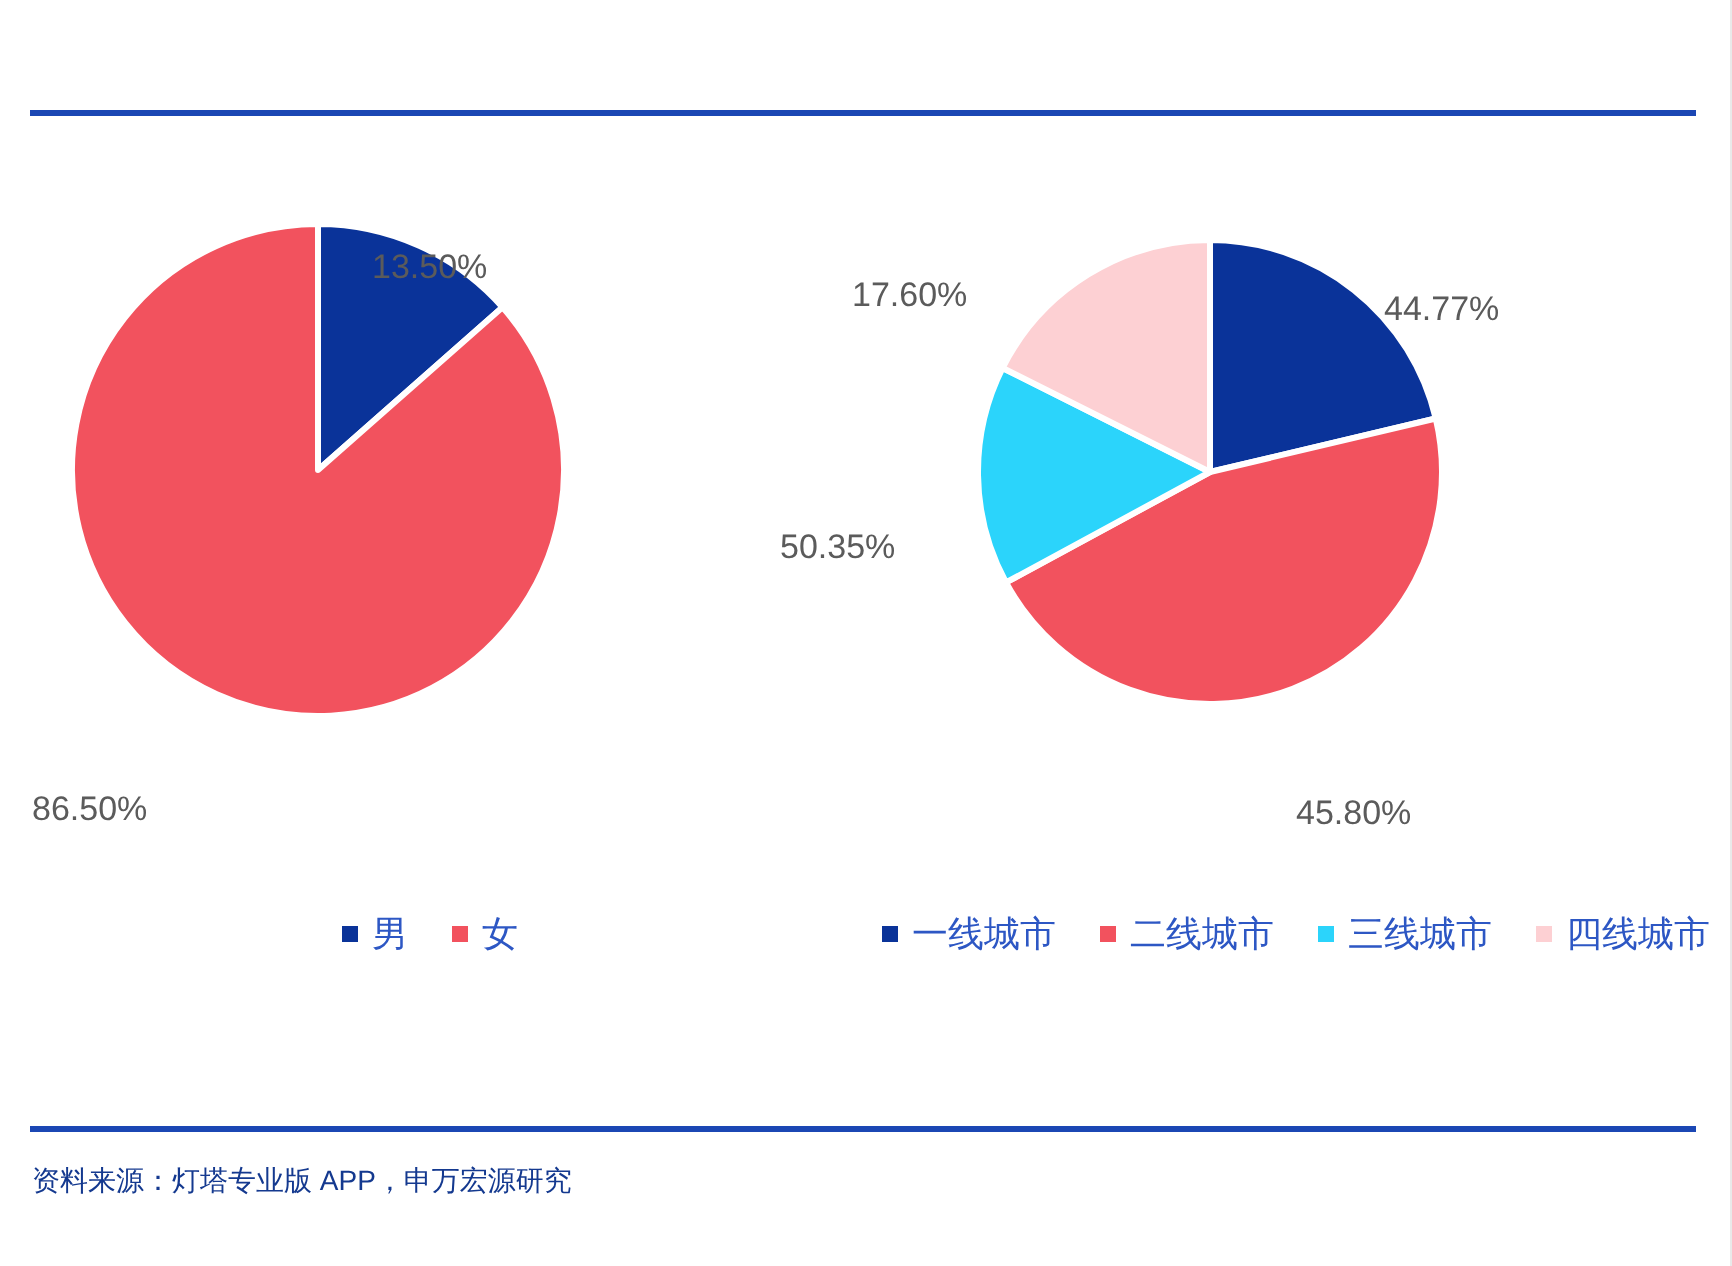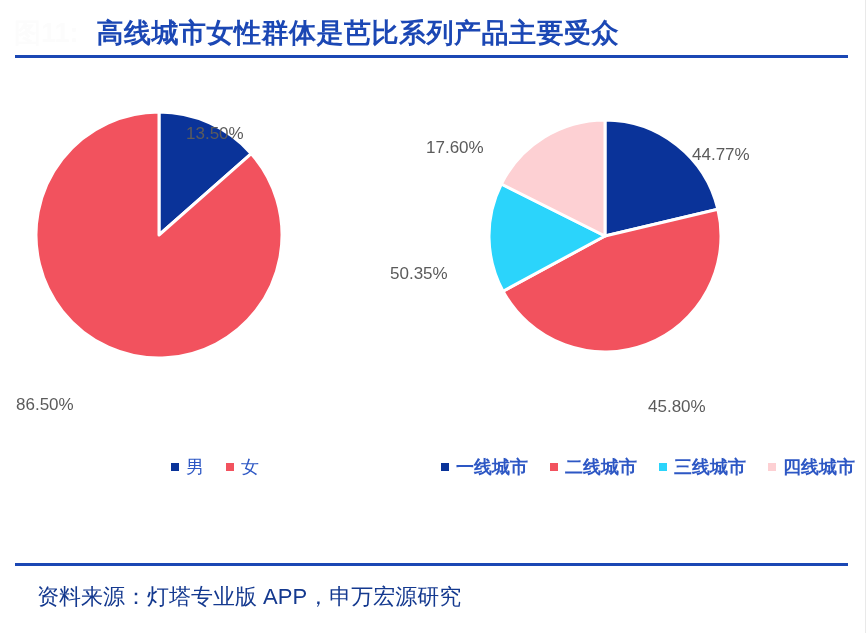--- a/index.html
+++ b/index.html
@@ -94,21 +94,21 @@
   #lbl-city-3 { left: -4px;  top: 78px; }
 
   
   .legend {
     position: absolute;
     display: flex;
     align-items: center;
     white-space: nowrap;
   }
   #legend-gender { left: 0px;   top: 395px; width: 430px; justify-content: center; }
-  #legend-city   { left: 0px;   top: 395px; width: 436px; justify-content: center; font-weight: bold; }
+  #legend-city   { left: 0px;   top: 395px; width: 436px; justify-content: center; }
   .legend-item {
     display: flex;
     align-items: center;
     margin: 0 11px;
   }
   .legend-swatch {
     width: 8px;
     height: 8px;
     margin-right: 7px;
     flex: 0 0 auto;
@@ -117,36 +117,31 @@
     font-size: 18px;
     color: #2d57c4;
     font-family: "Liberation Sans", "DejaVu Sans", sans-serif;
   }
 
   
   #source-note {
     position: absolute;
     left: 16px;
     top: 582px;
-    font-size: 22px;
+    font-size: 14px;
     color: #14398f;
     font-family: "Liberation Sans", "DejaVu Sans", sans-serif;
     white-space: nowrap;
-    margin-left: 21px;
   }
 </style>
 </head>
 <body>
 
 <div id="page">
 
-  <div id="title-row">
-    <span id="figure-number">图11:</span>
-    <span id="chart-title">高线城市女性群体是芭比系列产品主要受众</span>
-  </div>
   <div class="hrule" id="rule-top"></div>
 
   <div id="charts-area">
 
     <div class="pie-panel" id="panel-gender">
       <svg class="pie-svg" id="pie-gender-svg" width="250" height="250" viewBox="0 0 250 250">
           <path d="M 125 125 L 125.00 2.00 A 123 123 0 0 1 217.26 43.66 Z" fill="#0a3399" stroke="#ffffff" stroke-width="3" stroke-linejoin="round"></path>
           <path d="M 125 125 L 217.26 43.66 A 123 123 0 1 1 125.00 2.00 Z" fill="#f2525e" stroke="#ffffff" stroke-width="3" stroke-linejoin="round"></path>
         </svg>
 

